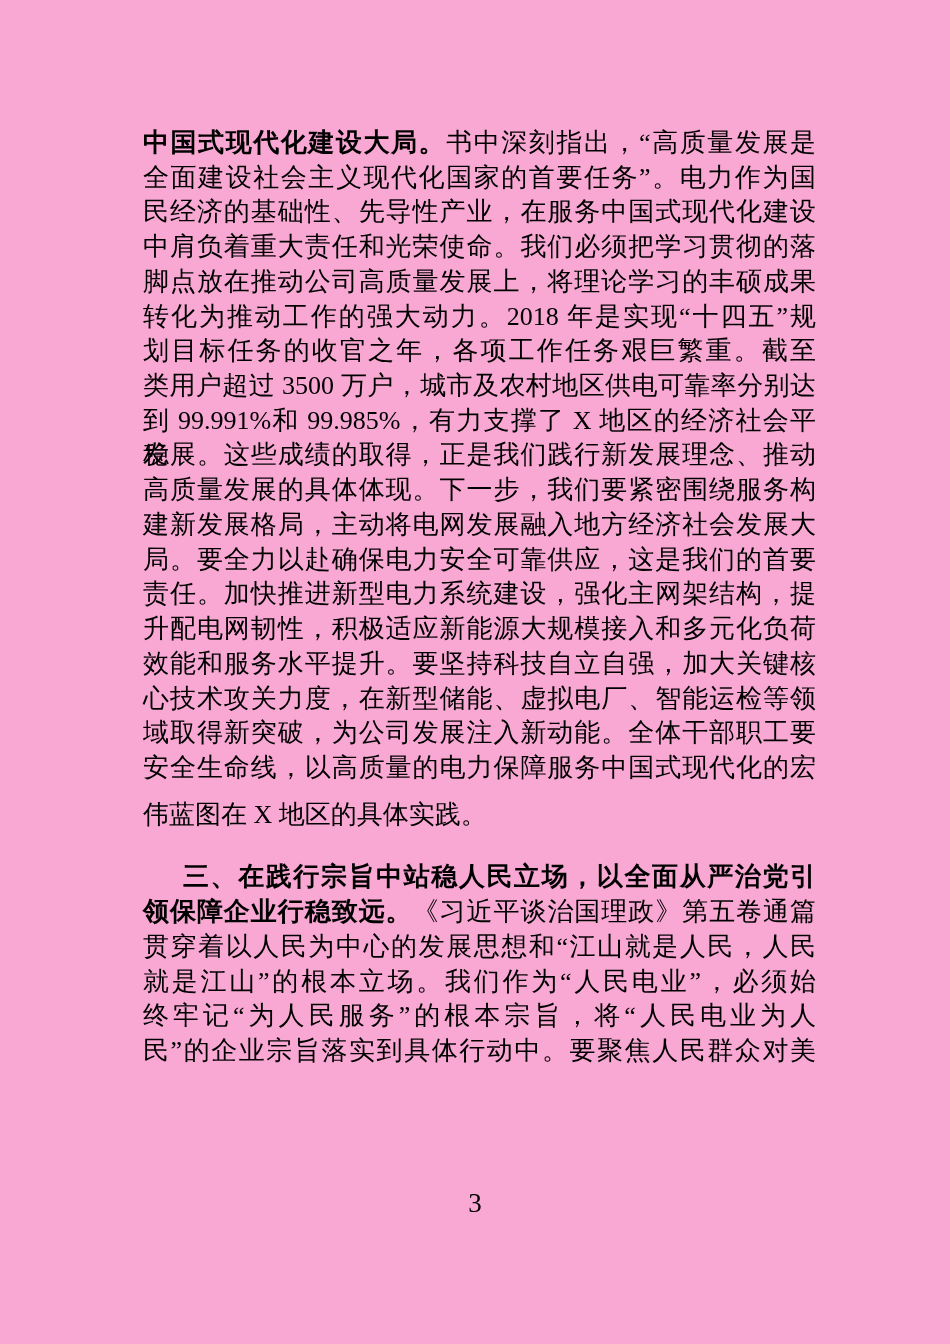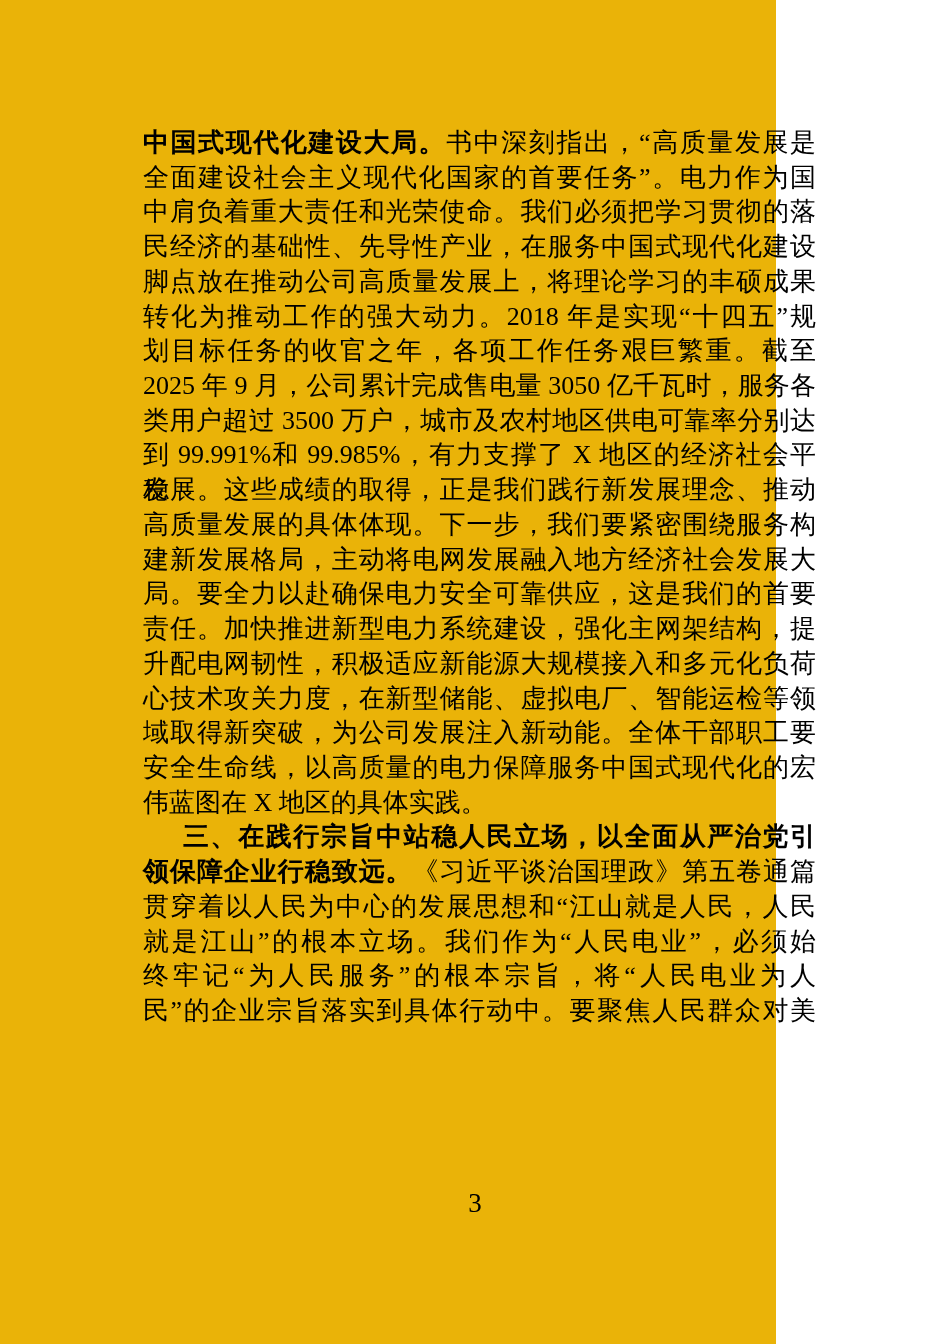--- a/index.html
+++ b/index.html
@@ -7,23 +7,23 @@
     padding: 0;
   }
   body {
     width: 950px;
     height: 1344px;
     background: #ffffff;
     overflow: hidden;
   }
   .page {
     position: relative;
-    width: 776px;
+    width: 950px;
     height: 1344px;
-    background: #eab308;
+    background: #f9a8d4;
     color: #000000;
     font-family: "Liberation Serif", "DejaVu Serif", serif;
   }
   .text-block {
     position: absolute;
     left: 143px;
     top: 126px;
     width: 673px;
   }
   .line {
@@ -31,23 +31,25 @@
     line-height: 34.73px;
     height: 34.73px;
     text-align: justify;
     text-align-last: justify;
     white-space: normal;
     font-kerning: none;
     color: #000000;
   }
   .line.indent {
     text-indent: 40px;
+    margin-top: 28px;
   }
   .line.para-end {
     text-align-last: left;
+    margin-top: 12px;
   }
   .seg {
     font-weight: 400;
   }
   .seg.bold {
     font-weight: 700;
   }
   .page-number {
     position: absolute;
     top: 1186px;
@@ -59,34 +61,34 @@
     color: #000000;
   }
 </style>
 </head>
 <body>
 
 <div class="page">
   <div class="text-block">
       <div class="line"><span class="seg bold">中国式现代化建设大局。</span><span class="seg">书中深刻指出，“高质量发展是</span></div>
       <div class="line"><span class="seg">全面建设社会主义现代化国家的首要任务”。电力作为国</span></div>
+      <div class="line"><span class="seg">民经济的基础性、先导性产业，在服务中国式现代化建设</span></div>
       <div class="line"><span class="seg">中肩负着重大责任和光荣使命。我们必须把学习贯彻的落</span></div>
-      <div class="line"><span class="seg">民经济的基础性、先导性产业，在服务中国式现代化建设</span></div>
       <div class="line"><span class="seg">脚点放在推动公司高质量发展上，将理论学习的丰硕成果</span></div>
       <div class="line"><span class="seg">转化为推动工作的强大动力。2018 年是实现“十四五”规</span></div>
       <div class="line"><span class="seg">划目标任务的收官之年，各项工作任务艰巨繁重。截至</span></div>
-      <div class="line"><span class="seg">2025 年 9 月，公司累计完成售电量 3050 亿千瓦时，服务各</span></div>
       <div class="line"><span class="seg">类用户超过 3500 万户，城市及农村地区供电可靠率分别达</span></div>
       <div class="line"><span class="seg">到 99.991%和 99.985%，有力支撑了 X 地区的经济社会平稳</span></div>
       <div class="line"><span class="seg">发展。这些成绩的取得，正是我们践行新发展理念、推动</span></div>
       <div class="line"><span class="seg">高质量发展的具体体现。下一步，我们要紧密围绕服务构</span></div>
       <div class="line"><span class="seg">建新发展格局，主动将电网发展融入地方经济社会发展大</span></div>
       <div class="line"><span class="seg">局。要全力以赴确保电力安全可靠供应，这是我们的首要</span></div>
       <div class="line"><span class="seg">责任。加快推进新型电力系统建设，强化主网架结构，提</span></div>
       <div class="line"><span class="seg">升配电网韧性，积极适应新能源大规模接入和多元化负荷</span></div>
+      <div class="line"><span class="seg">效能和服务水平提升。要坚持科技自立自强，加大关键核</span></div>
       <div class="line"><span class="seg">心技术攻关力度，在新型储能、虚拟电厂、智能运检等领</span></div>
       <div class="line"><span class="seg">域取得新突破，为公司发展注入新动能。全体干部职工要</span></div>
       <div class="line"><span class="seg">安全生命线，以高质量的电力保障服务中国式现代化的宏</span></div>
       <div class="line para-end"><span class="seg">伟蓝图在 X 地区的具体实践。</span></div>
       <div class="line indent"><span class="seg bold">三、在践行宗旨中站稳人民立场，以全面从严治党引</span></div>
       <div class="line"><span class="seg bold">领保障企业行稳致远。</span><span class="seg">《习近平谈治国理政》第五卷通篇</span></div>
       <div class="line"><span class="seg">贯穿着以人民为中心的发展思想和“江山就是人民，人民</span></div>
       <div class="line"><span class="seg">就是江山”的根本立场。我们作为“人民电业”，必须始</span></div>
       <div class="line"><span class="seg">终牢记“为人民服务”的根本宗旨，将“人民电业为人</span></div>
       <div class="line"><span class="seg">民”的企业宗旨落实到具体行动中。要聚焦人民群众对美</span></div>

